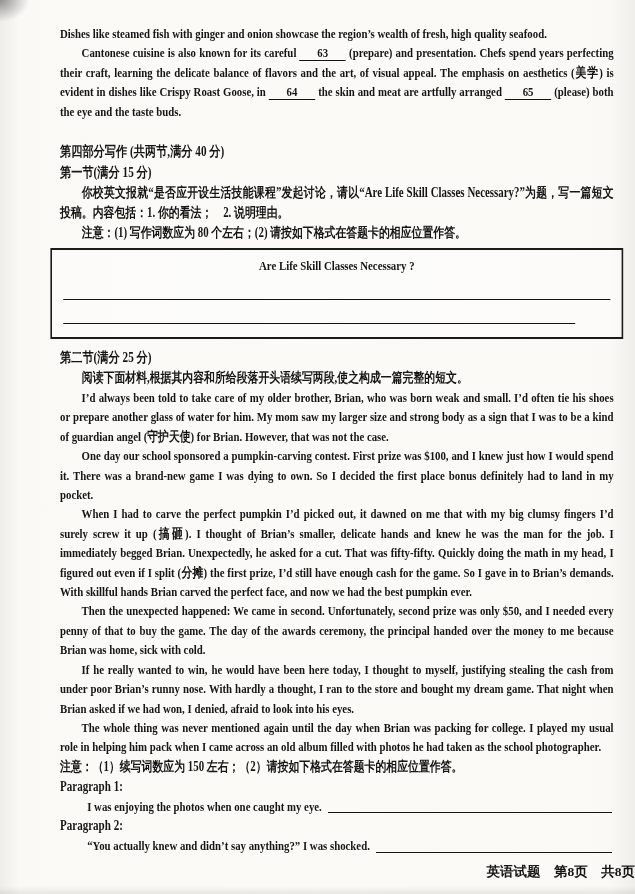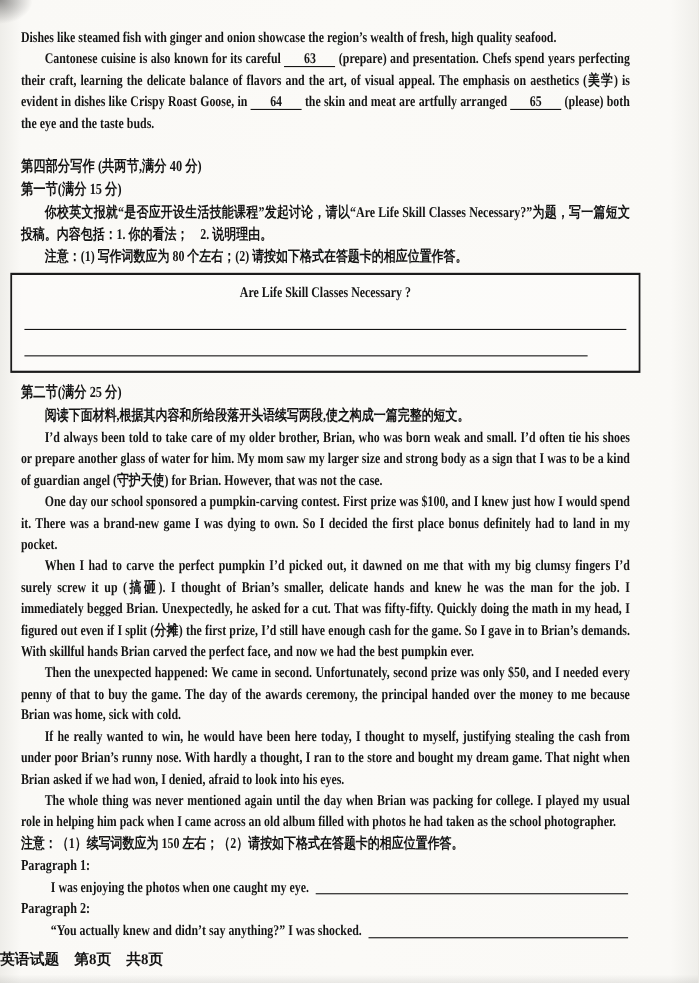--- a/index.html
+++ b/index.html
@@ -4,21 +4,21 @@
 <style>
   html,body{margin:0;padding:0;}
   body{
     width:635px;height:894px;overflow:hidden;
     background:#e9e7e2;
     font-family:"Liberation Serif","DejaVu Serif",serif;
   }
   .page{
     position:relative;box-sizing:border-box;
     width:635px;height:894px;overflow:hidden;
-    padding:24px 0 0 19px;
+    padding:24px 0 0 60px;
     background:linear-gradient(90deg,#eeede9 0,#faf9f6 3%,#fbfaf7 50%,#faf9f6 96%,#efeeea 100%);
   }
   .page::before{
     content:"";position:absolute;left:0;top:0;width:30px;height:22px;
     background:radial-gradient(ellipse at 0 0,rgba(55,55,55,.5),rgba(55,55,55,0) 70%);
     pointer-events:none;
   }
   .page::after{
     content:"";position:absolute;left:0;bottom:0;width:100%;height:8px;
     background:linear-gradient(180deg,rgba(90,90,85,0),rgba(90,90,85,.12));
@@ -55,21 +55,21 @@
     display:flex;align-items:flex-end;
     padding-left:34px;white-space:nowrap;
     font-size:13.5px;line-height:19.6px;
   }
   .fill-line{
     flex:1 1 auto;min-width:40px;height:1px;
     border-bottom:1.7px solid #161616;margin:0 2px 3px 8px;
   }
   .footer{
     position:absolute;left:0;bottom:13px;width:100%;
-    text-align:left;font-weight:700;font-size:13.5px;color:#141414;
+    text-align:right;font-weight:700;font-size:13.5px;color:#141414;
   }
 </style>
 </head>
 <body>
 
 <div class="page" data-name="exam-page">
   <div id="doc-body" data-name="document-body">
       <div class="blk en" data-name="seafood-sentence">Dishes like steamed fish with ginger and onion showcase the region’s wealth of fresh, high quality seafood.</div>
       <div class="blk en indent" data-name="grammar-fill-paragraph">Cantonese cuisine is also known for its careful <span class="blank" data-name="fill-blank-63">63</span> (prepare) and presentation. Chefs spend years perfecting their craft, learning the delicate balance of flavors and the art, of visual appeal. The emphasis on aesthetics (美学) is evident in dishes like Crispy Roast Goose, in <span class="blank" data-name="fill-blank-64">64</span> the skin and meat are artfully arranged <span class="blank" data-name="fill-blank-65">65</span> (please) both the eye and the taste buds.</div>
       <div class="blk head" data-name="part4-heading">第四部分写作 (共两节,满分 40 分)</div>

